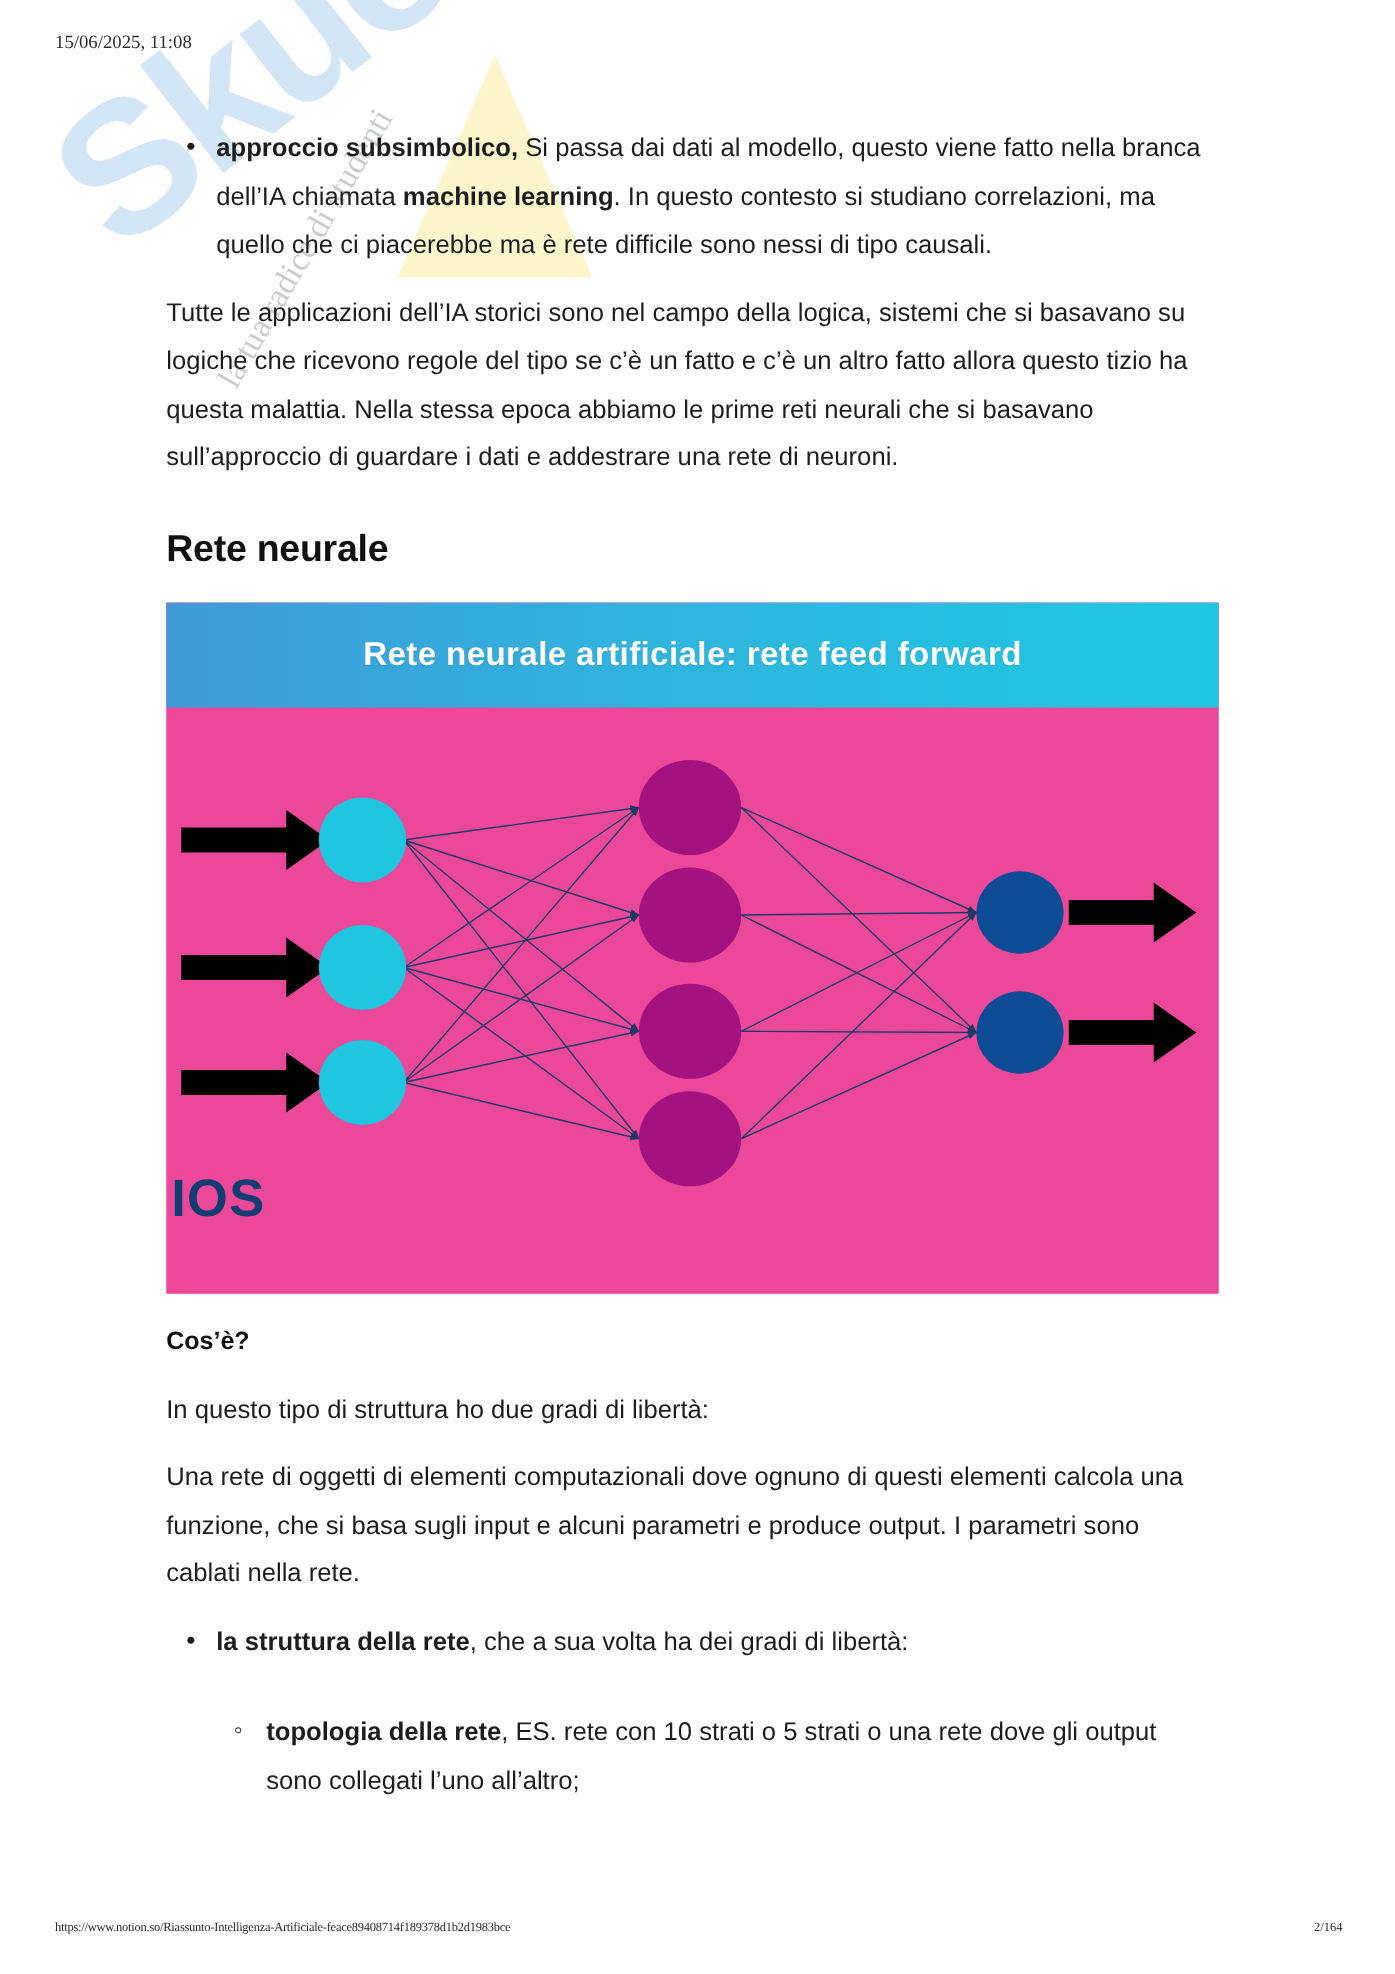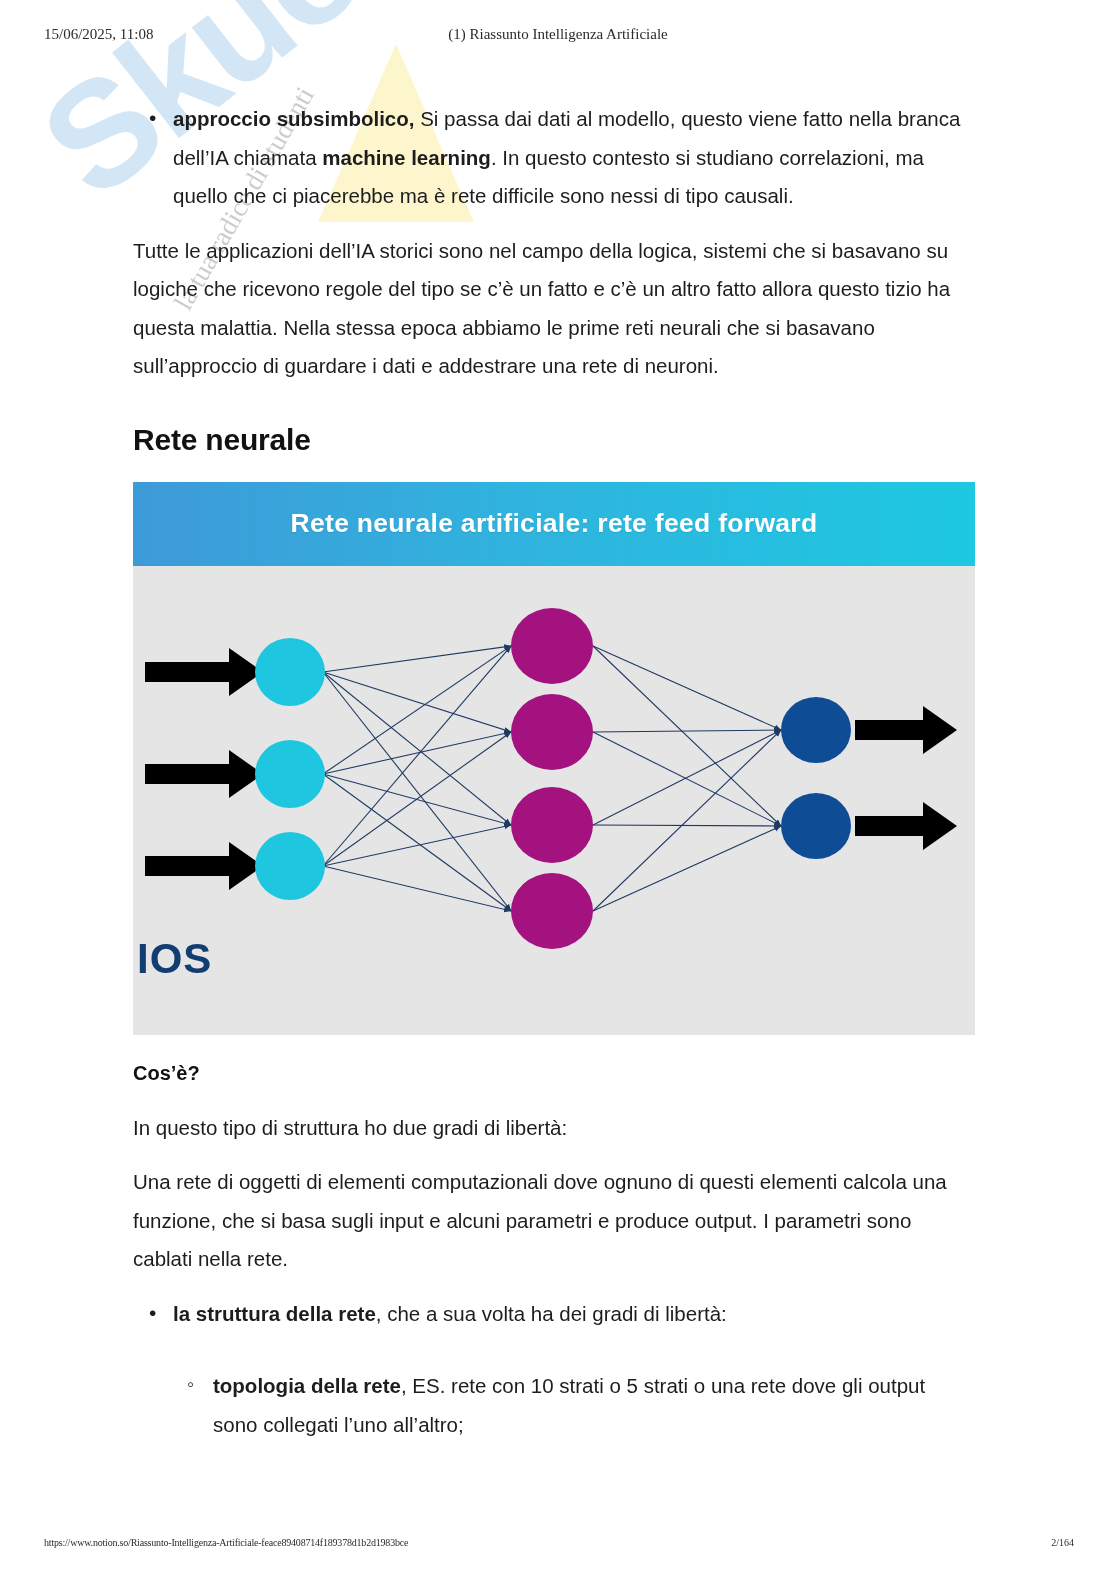--- a/index.html
+++ b/index.html
@@ -62,21 +62,21 @@
     font-size:30px; font-weight:bold; color:#111;
     margin:26px 0 14px 0; letter-spacing:-0.2px;
   }
   .sub-q { font-size:20px; font-weight:bold; margin:0 0 18px 0; color:#111; }
 
   
   .figure {
     position:relative;
     width:842px; height:553px;
     margin:0 0 20px 0;
-    background:#e5e5e5;
+    background:#ec4899;
     overflow:hidden;
   }
   .fig-banner {
     position:absolute; left:0; top:0; width:842px; height:84px;
     background:linear-gradient(90deg,#3e9ad8 0%, #30b3de 45%, #1ec8e2 100%);
     display:flex; align-items:center; justify-content:center;
   }
   .fig-banner-text {
     color:#ffffff; font-size:26.5px; font-weight:bold;
     letter-spacing:0.3px;
@@ -123,21 +123,20 @@
 <body>
 
 <div class="wm-layer">
   <div class="wm-tri"></div>
   <div class="wm-brand">Skuola.net</div>
   <div class="wm-sub">la tua radice di studenti</div>
 </div>
 
 <div class="page-header">
   <span class="hdr-date">15/06/2025, 11:08</span>
-  <span class="hdr-title">(1) Riassunto Intelligenza Artificiale</span>
 </div>
 
 <div class="content">
 
   <ul class="lvl1">
     <li>
       <span class="b">approccio subsimbolico,</span><span> Si passa dai dati al modello, questo viene fatto nella branca dell’IA chiamata </span><span class="b">machine learning</span><span>. In questo contesto si studiano correlazioni, ma quello che ci piacerebbe ma è rete difficile sono nessi di tipo causali.</span>
     </li>
   </ul>
 

